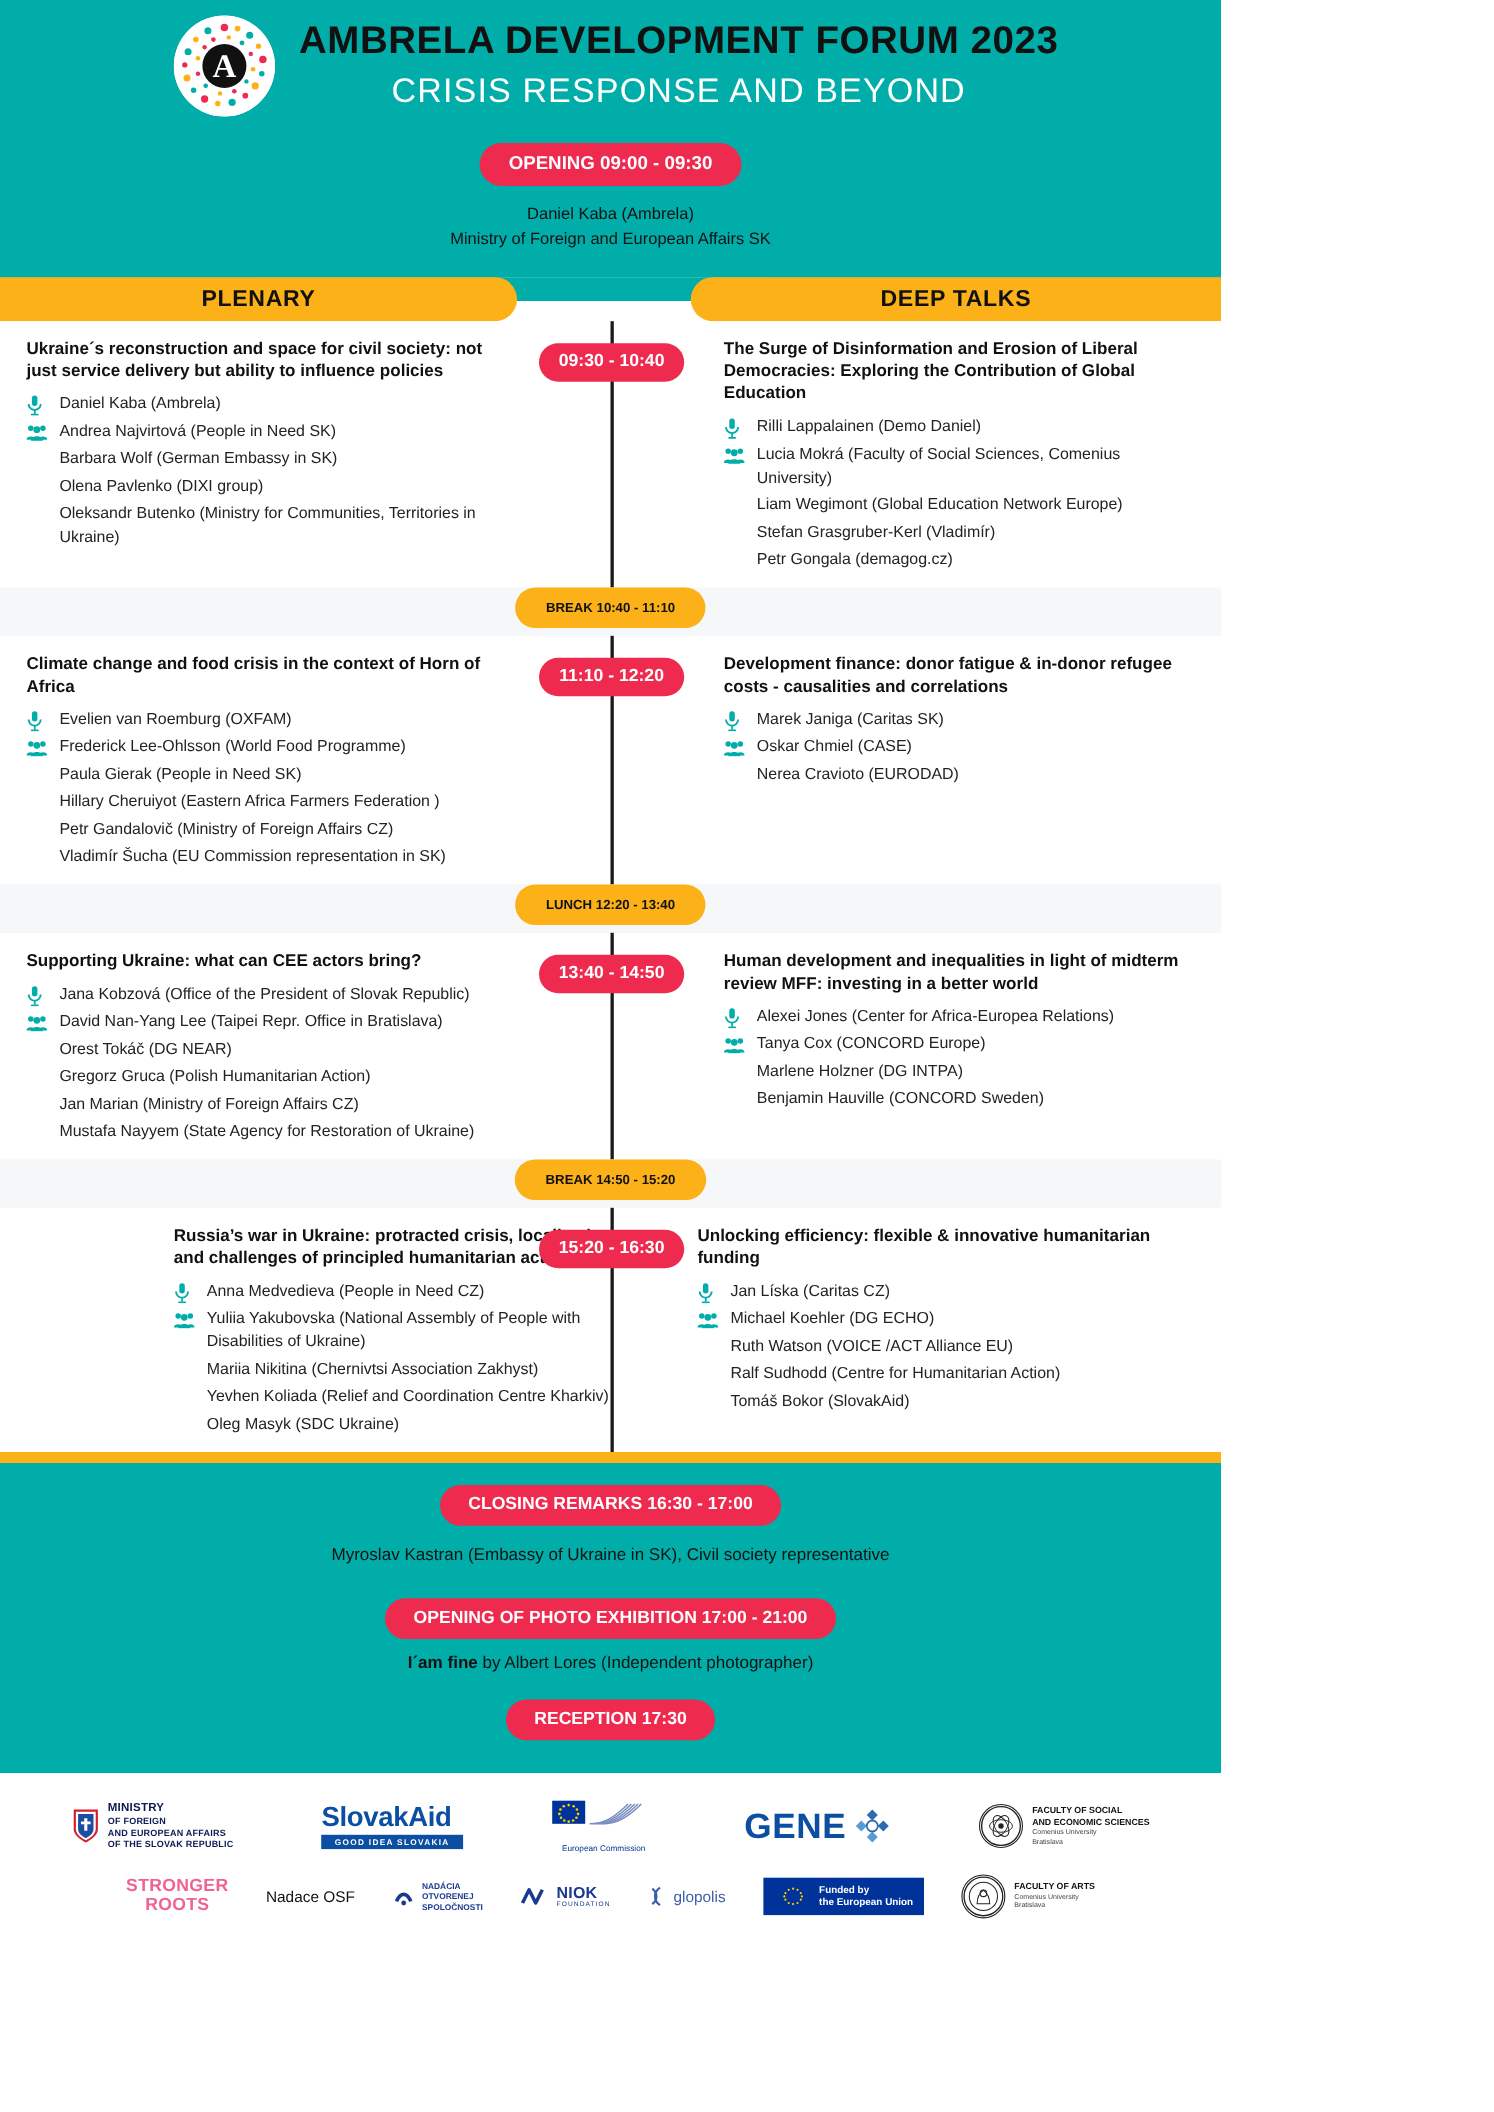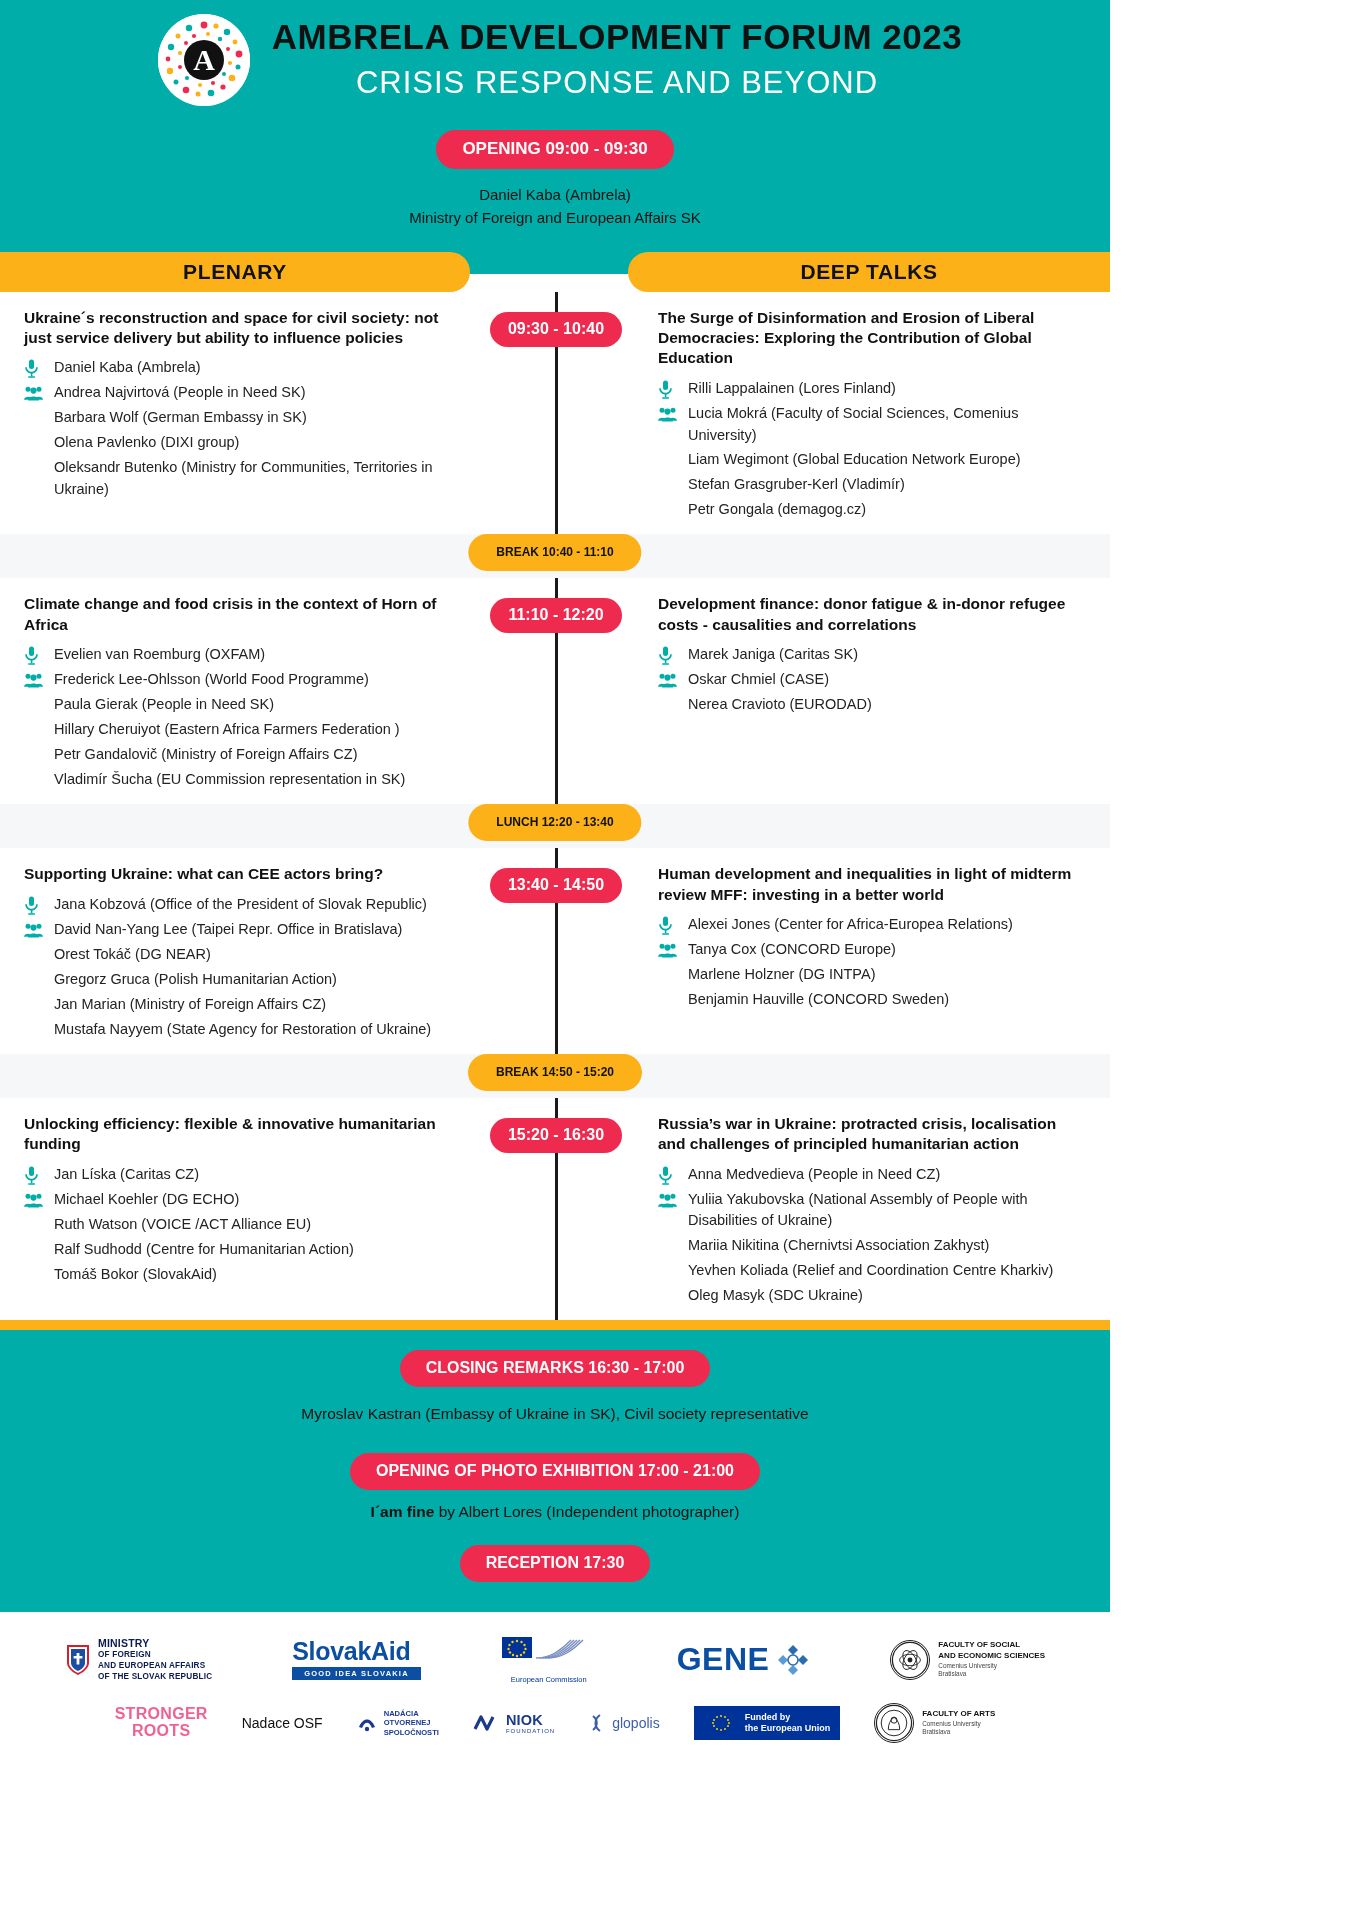--- a/index.html
+++ b/index.html
@@ -381,21 +381,21 @@
           <div class="session-title">The Surge of Disinformation and Erosion of Liberal Democracies: Exploring the Contribution of Global Education</div>
           <div class="speaker">
             <span class="sp-icon">
               <svg width="15" height="19" viewBox="0 0 15 19">
                 <rect x="5" y="0.5" width="5" height="9.5" rx="2.5" fill="#00ada9"></rect>
                 <path d="M2 8.2 a5.5 5.5 0 0 0 11 0" fill="none" stroke="#00ada9" stroke-width="1.7"></path>
                 <rect x="6.8" y="13.3" width="1.6" height="4" fill="#00ada9"></rect>
                 <rect x="4" y="17.2" width="7.2" height="1.6" rx="0.8" fill="#00ada9"></rect>
               </svg>
             </span>
-            <span class="sp-text">Rilli Lappalainen (Lores Finland)</span>
+            <span class="sp-text">Rilli Lappalainen (Demo Daniel)</span>
           </div>
           <div class="speaker">
             <span class="sp-icon">
               <svg width="19" height="15" viewBox="0 0 19 15">
                 <circle cx="4" cy="3.3" r="2.5" fill="#00ada9"></circle>
                 <circle cx="15" cy="3.3" r="2.5" fill="#00ada9"></circle>
                 <circle cx="9.5" cy="4.6" r="3.1" fill="#00ada9"></circle>
                 <path d="M0 13.8 C0 9.8 8 9.8 8 13.8 Z" fill="#00ada9"></path>
                 <path d="M11 13.8 C11 9.8 19 9.8 19 13.8 Z" fill="#00ada9"></path>
                 <path d="M4 14.6 C4 9.2 15 9.2 15 14.6 Z" fill="#00ada9"></path>
@@ -579,96 +579,96 @@
             <span class="sp-icon"></span>
             <span class="sp-text">Benjamin Hauville (CONCORD Sweden)</span>
           </div>
         </div>
         <div class="pill pill-red time-pill">13:40 - 14:50</div>
       </div>
       <div class="break-row">
         <span class="pill pill-yellow break-pill">BREAK 14:50 - 15:20</span>
       </div>
       <div class="session-row">
-        <div class="col col-left">
-          <div class="session-title">Unlocking efficiency: flexible &amp; innovative humanitarian funding</div>
+        <div class="col col-right">
+          <div class="session-title">Russia’s war in Ukraine: protracted crisis, localisation and challenges of principled humanitarian action</div>
           <div class="speaker">
             <span class="sp-icon">
               <svg width="15" height="19" viewBox="0 0 15 19">
                 <rect x="5" y="0.5" width="5" height="9.5" rx="2.5" fill="#00ada9"></rect>
                 <path d="M2 8.2 a5.5 5.5 0 0 0 11 0" fill="none" stroke="#00ada9" stroke-width="1.7"></path>
                 <rect x="6.8" y="13.3" width="1.6" height="4" fill="#00ada9"></rect>
                 <rect x="4" y="17.2" width="7.2" height="1.6" rx="0.8" fill="#00ada9"></rect>
               </svg>
             </span>
-            <span class="sp-text">Jan Líska (Caritas CZ)</span>
+            <span class="sp-text">Anna Medvedieva (People in Need CZ)</span>
           </div>
           <div class="speaker">
             <span class="sp-icon">
               <svg width="19" height="15" viewBox="0 0 19 15">
                 <circle cx="4" cy="3.3" r="2.5" fill="#00ada9"></circle>
                 <circle cx="15" cy="3.3" r="2.5" fill="#00ada9"></circle>
                 <circle cx="9.5" cy="4.6" r="3.1" fill="#00ada9"></circle>
                 <path d="M0 13.8 C0 9.8 8 9.8 8 13.8 Z" fill="#00ada9"></path>
                 <path d="M11 13.8 C11 9.8 19 9.8 19 13.8 Z" fill="#00ada9"></path>
                 <path d="M4 14.6 C4 9.2 15 9.2 15 14.6 Z" fill="#00ada9"></path>
               </svg>
             </span>
-            <span class="sp-text">Michael Koehler (DG ECHO)</span>
-          </div>
-          <div class="speaker">
-            <span class="sp-icon"></span>
-            <span class="sp-text">Ruth Watson (VOICE /ACT Alliance EU)</span>
-          </div>
-          <div class="speaker">
-            <span class="sp-icon"></span>
-            <span class="sp-text">Ralf Sudhodd (Centre for Humanitarian Action)</span>
-          </div>
-          <div class="speaker">
-            <span class="sp-icon"></span>
-            <span class="sp-text">Tomáš Bokor (SlovakAid)</span>
-          </div>
-        </div>
-        <div class="col col-right">
-          <div class="session-title">Russia’s war in Ukraine: protracted crisis, localisation and challenges of principled humanitarian action</div>
+            <span class="sp-text">Yuliia Yakubovska (National Assembly of People with Disabilities of Ukraine)</span>
+          </div>
+          <div class="speaker">
+            <span class="sp-icon"></span>
+            <span class="sp-text">Mariia Nikitina (Chernivtsi Association Zakhyst)</span>
+          </div>
+          <div class="speaker">
+            <span class="sp-icon"></span>
+            <span class="sp-text">Yevhen Koliada (Relief and Coordination Centre Kharkiv)</span>
+          </div>
+          <div class="speaker">
+            <span class="sp-icon"></span>
+            <span class="sp-text">Oleg Masyk (SDC Ukraine)</span>
+          </div>
+        </div>
+        <div class="col col-left">
+          <div class="session-title">Unlocking efficiency: flexible &amp; innovative humanitarian funding</div>
           <div class="speaker">
             <span class="sp-icon">
               <svg width="15" height="19" viewBox="0 0 15 19">
                 <rect x="5" y="0.5" width="5" height="9.5" rx="2.5" fill="#00ada9"></rect>
                 <path d="M2 8.2 a5.5 5.5 0 0 0 11 0" fill="none" stroke="#00ada9" stroke-width="1.7"></path>
                 <rect x="6.8" y="13.3" width="1.6" height="4" fill="#00ada9"></rect>
                 <rect x="4" y="17.2" width="7.2" height="1.6" rx="0.8" fill="#00ada9"></rect>
               </svg>
             </span>
-            <span class="sp-text">Anna Medvedieva (People in Need CZ)</span>
+            <span class="sp-text">Jan Líska (Caritas CZ)</span>
           </div>
           <div class="speaker">
             <span class="sp-icon">
               <svg width="19" height="15" viewBox="0 0 19 15">
                 <circle cx="4" cy="3.3" r="2.5" fill="#00ada9"></circle>
                 <circle cx="15" cy="3.3" r="2.5" fill="#00ada9"></circle>
                 <circle cx="9.5" cy="4.6" r="3.1" fill="#00ada9"></circle>
                 <path d="M0 13.8 C0 9.8 8 9.8 8 13.8 Z" fill="#00ada9"></path>
                 <path d="M11 13.8 C11 9.8 19 9.8 19 13.8 Z" fill="#00ada9"></path>
                 <path d="M4 14.6 C4 9.2 15 9.2 15 14.6 Z" fill="#00ada9"></path>
               </svg>
             </span>
-            <span class="sp-text">Yuliia Yakubovska (National Assembly of People with Disabilities of Ukraine)</span>
-          </div>
-          <div class="speaker">
-            <span class="sp-icon"></span>
-            <span class="sp-text">Mariia Nikitina (Chernivtsi Association Zakhyst)</span>
-          </div>
-          <div class="speaker">
-            <span class="sp-icon"></span>
-            <span class="sp-text">Yevhen Koliada (Relief and Coordination Centre Kharkiv)</span>
-          </div>
-          <div class="speaker">
-            <span class="sp-icon"></span>
-            <span class="sp-text">Oleg Masyk (SDC Ukraine)</span>
+            <span class="sp-text">Michael Koehler (DG ECHO)</span>
+          </div>
+          <div class="speaker">
+            <span class="sp-icon"></span>
+            <span class="sp-text">Ruth Watson (VOICE /ACT Alliance EU)</span>
+          </div>
+          <div class="speaker">
+            <span class="sp-icon"></span>
+            <span class="sp-text">Ralf Sudhodd (Centre for Humanitarian Action)</span>
+          </div>
+          <div class="speaker">
+            <span class="sp-icon"></span>
+            <span class="sp-text">Tomáš Bokor (SlovakAid)</span>
           </div>
         </div>
         <div class="pill pill-red time-pill">15:20 - 16:30</div>
       </div>
     </div>
 
   <div class="yellow-rule"></div>
   <div class="closing">
     <span class="pill pill-red closing-pill">CLOSING REMARKS 16:30 - 17:00</span>
     <div class="closing-people">

